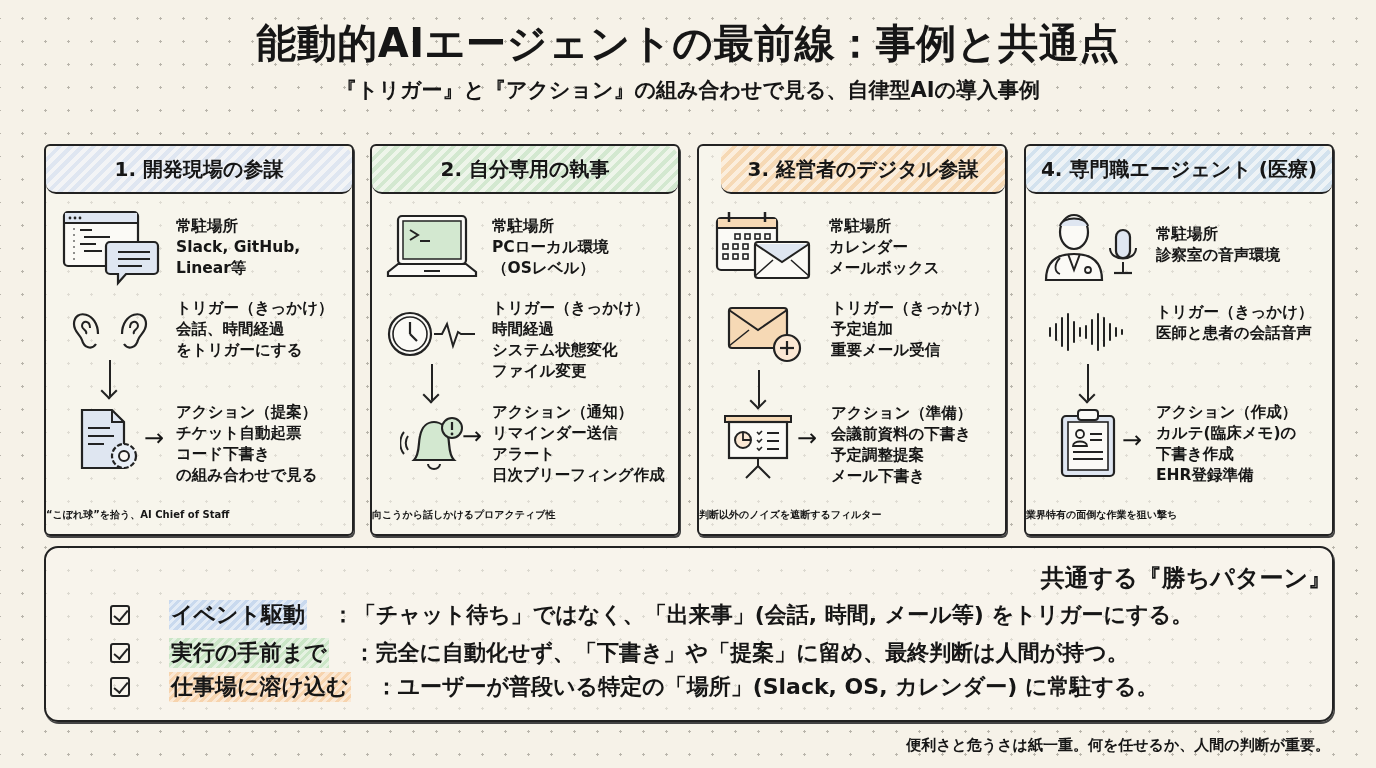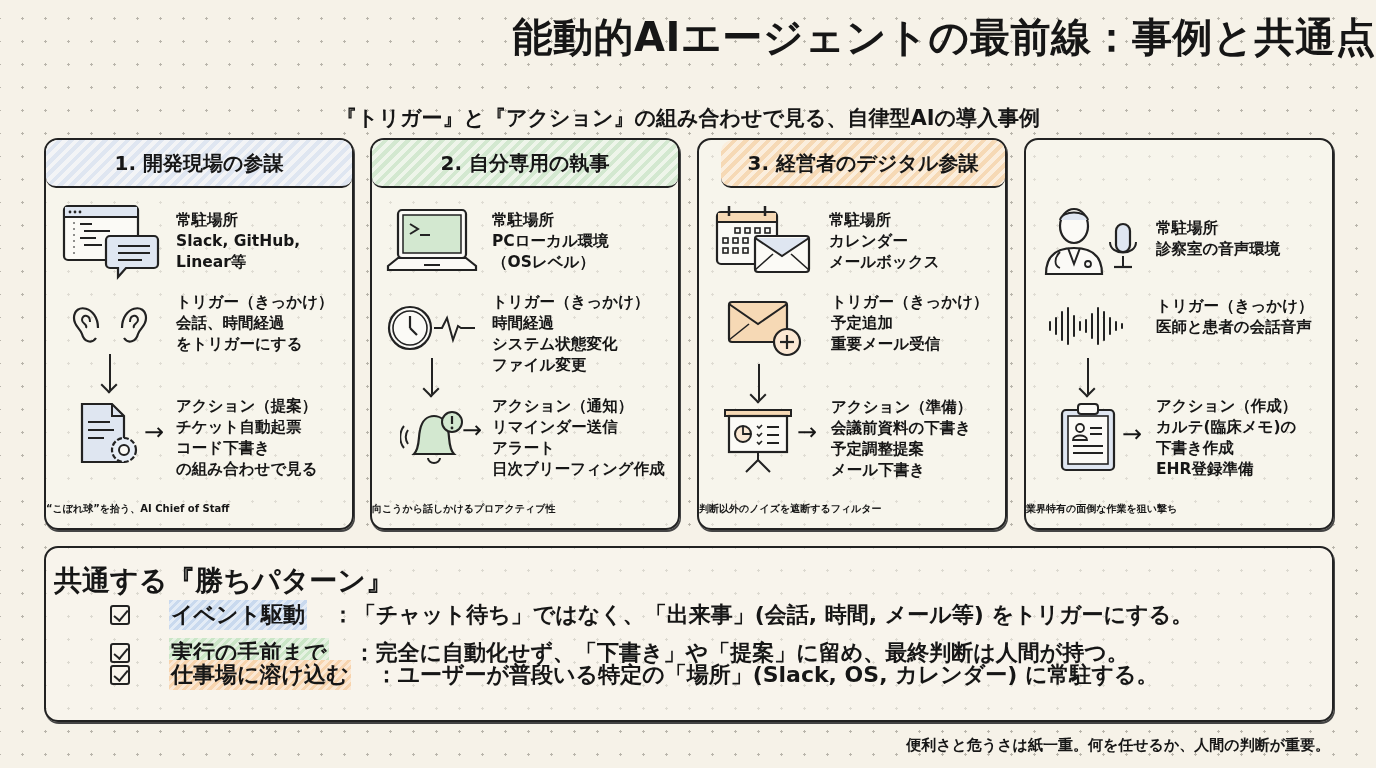--- a/index.html
+++ b/index.html
@@ -7,30 +7,30 @@
   body {
     font-family: "DejaVu Sans", "Liberation Sans", sans-serif;
     color: #161616;
     background-color: #f6f2e8;
     background-image: radial-gradient(circle, #b9b5ab 1.1px, transparent 1.4px);
     background-size: 23px 23px;
     background-position: 11px 7px;
     position: relative;
   }
   .title {
-    position: absolute; left: 0; top: 10px; width: 1376px; text-align: right;
+    position: absolute; left: 0; top: 16px; width: 1376px; text-align: center;
     font-size: 40px; font-weight: bold; letter-spacing: 0.5px;
   }
   .subtitle {
-    position: absolute; left: 0; top: 104px; width: 1376px; text-align: center;
+    position: absolute; left: 0; top: 76px; width: 1376px; text-align: center;
     font-size: 21px; font-weight: bold;
   }
   .card {
-    position: absolute; top: 138px; width: 310px; height: 392px;
-    border: 2.5px solid #222; border-radius: 14px;
+    position: absolute; top: 144px; width: 310px; height: 392px;
+    border: 2.5px solid #222; border-radius: 6px;
     background: rgba(249,246,238,0.6);
     box-shadow: 1px 2px 0 #444;
   }
   .card-header {
     height: 48px; border-bottom: 2.5px solid #222; border-radius: 12px 12px 10px 10px;
     display: flex; align-items: center; justify-content: center;
     font-size: 20px; font-weight: bold; white-space: nowrap;
   }
   .hatch-blue { background: repeating-linear-gradient(135deg, #dfe6f1 0 4px, #f3f4f6 4px 8px); }
   .hatch-green { background: repeating-linear-gradient(135deg, #d3e8d0 0 4px, #eef5ea 4px 8px); }
@@ -49,22 +49,22 @@
     position: absolute; bottom: 12px; left: 0; width: 100%; text-align: left;
     font-size: 10px; font-weight: bold; white-space: nowrap;
   }
 
   .summary {
     position: absolute; left: 44px; top: 546px; width: 1290px; height: 176px;
     border: 2.5px solid #222; border-radius: 14px; box-shadow: 1px 2px 0 #444;
     background: rgba(249,246,238,0.55);
   }
   .summary-title {
-    position: absolute; top: 14px; left: 8px; width: 100%; text-align: left;
-    font-size: 28px; font-weight: bold;
+    position: absolute; top: 14px; left: 0; width: 100%; text-align: right;
+    font-size: 24px; font-weight: bold;
   }
   .point {
     position: absolute; left: 64px; font-size: 22px; font-weight: bold; white-space: nowrap;
     display: flex; align-items: center; gap: 25px;
   }
   .checkbox {
     display: inline-block; width: 20px; height: 20px; border: 2px solid #222; border-radius: 3px;
     position: relative; margin-right: 14px;
   }
   .checkbox::after {
@@ -249,20 +249,21 @@
   <div class="txt" style="left:132px;top:256px;font-family:Liberation Serif, serif;">
     <div>アクション（準備）</div>
     <div>会議前資料の下書き</div>
     <div>予定調整提案</div>
     <div>メール下書き</div>
   </div>
   <div class="card-footer">判断以外のノイズを遮断するフィルター</div>
 </div>
 
 <div class="card" style="left:1024px;">
+  <div class="card-header hatch-sky">4. 専門職エージェント (医療)</div>
   <svg class="icon" style="left:16px;top:64px;" width="100" height="72" viewBox="0 0 100 72">
     <ellipse cx="32" cy="22" rx="14" ry="17" fill="#fbfaf6" stroke="#222" stroke-width="2.2"></ellipse>
     <path d="M18 16 c2 -10 26 -10 28 0" fill="#dfe6f1" stroke="#222" stroke-width="2"></path>
     <path d="M4 70 c0 -18 10 -26 28 -26 c18 0 28 8 28 26z" fill="#fbfaf6" stroke="#222" stroke-width="2.2"></path>
     <path d="M26 44 l6 16 l6 -16" fill="none" stroke="#222" stroke-width="2"></path>
     <path d="M18 48 c-6 6 -6 14 0 16" fill="none" stroke="#222" stroke-width="1.8"></path>
     <circle cx="46" cy="60" r="3" fill="none" stroke="#222" stroke-width="1.8"></circle>
     <rect x="74" y="20" width="14" height="28" rx="7" fill="#dfe6f1" stroke="#222" stroke-width="2.2"></rect>
     <path d="M68 38 c0 14 26 14 26 0" fill="none" stroke="#222" stroke-width="2"></path>
     <line x1="81" y1="52" x2="81" y2="62" stroke="#222" stroke-width="2"></line>
@@ -320,20 +321,20 @@
   <div class="point" style="top:52px;">
     <span class="checkbox"></span>
     <span class="hl hl-blue">イベント駆動</span>
     <span>：「チャット待ち」ではなく、「出来事」(会話, 時間, メール等) をトリガーにする。</span>
   </div>
   <div class="point" style="top:90px;">
     <span class="checkbox"></span>
     <span class="hl hl-green">実行の手前まで</span>
     <span>：完全に自動化せず、「下書き」や「提案」に留め、最終判断は人間が持つ。</span>
   </div>
-  <div class="point" style="top:112px;">
+  <div class="point" style="top:124px;">
     <span class="checkbox"></span>
     <span class="hl hl-orange">仕事場に溶け込む</span>
     <span>：ユーザーが普段いる特定の「場所」(Slack, OS, カレンダー) に常駐する。</span>
   </div>
 </div>
 
 <div class="footnote">便利さと危うさは紙一重。何を任せるか、人間の判断が重要。</div>
 
 </body></html>

